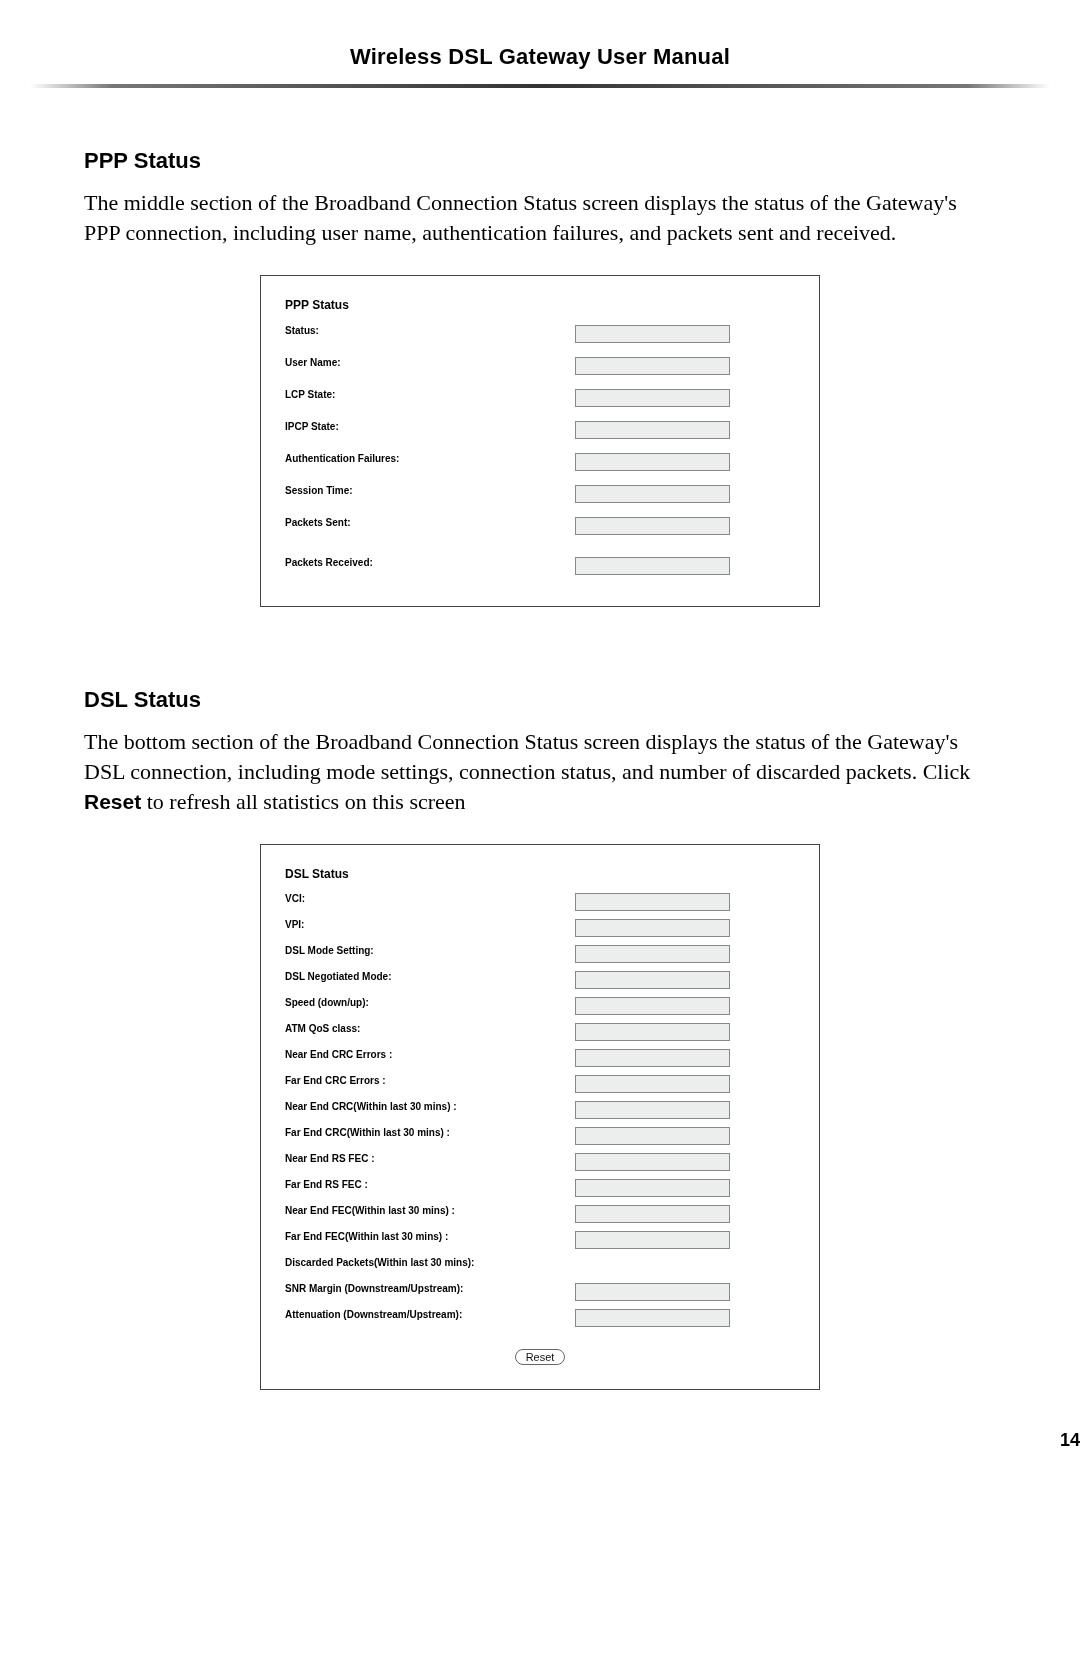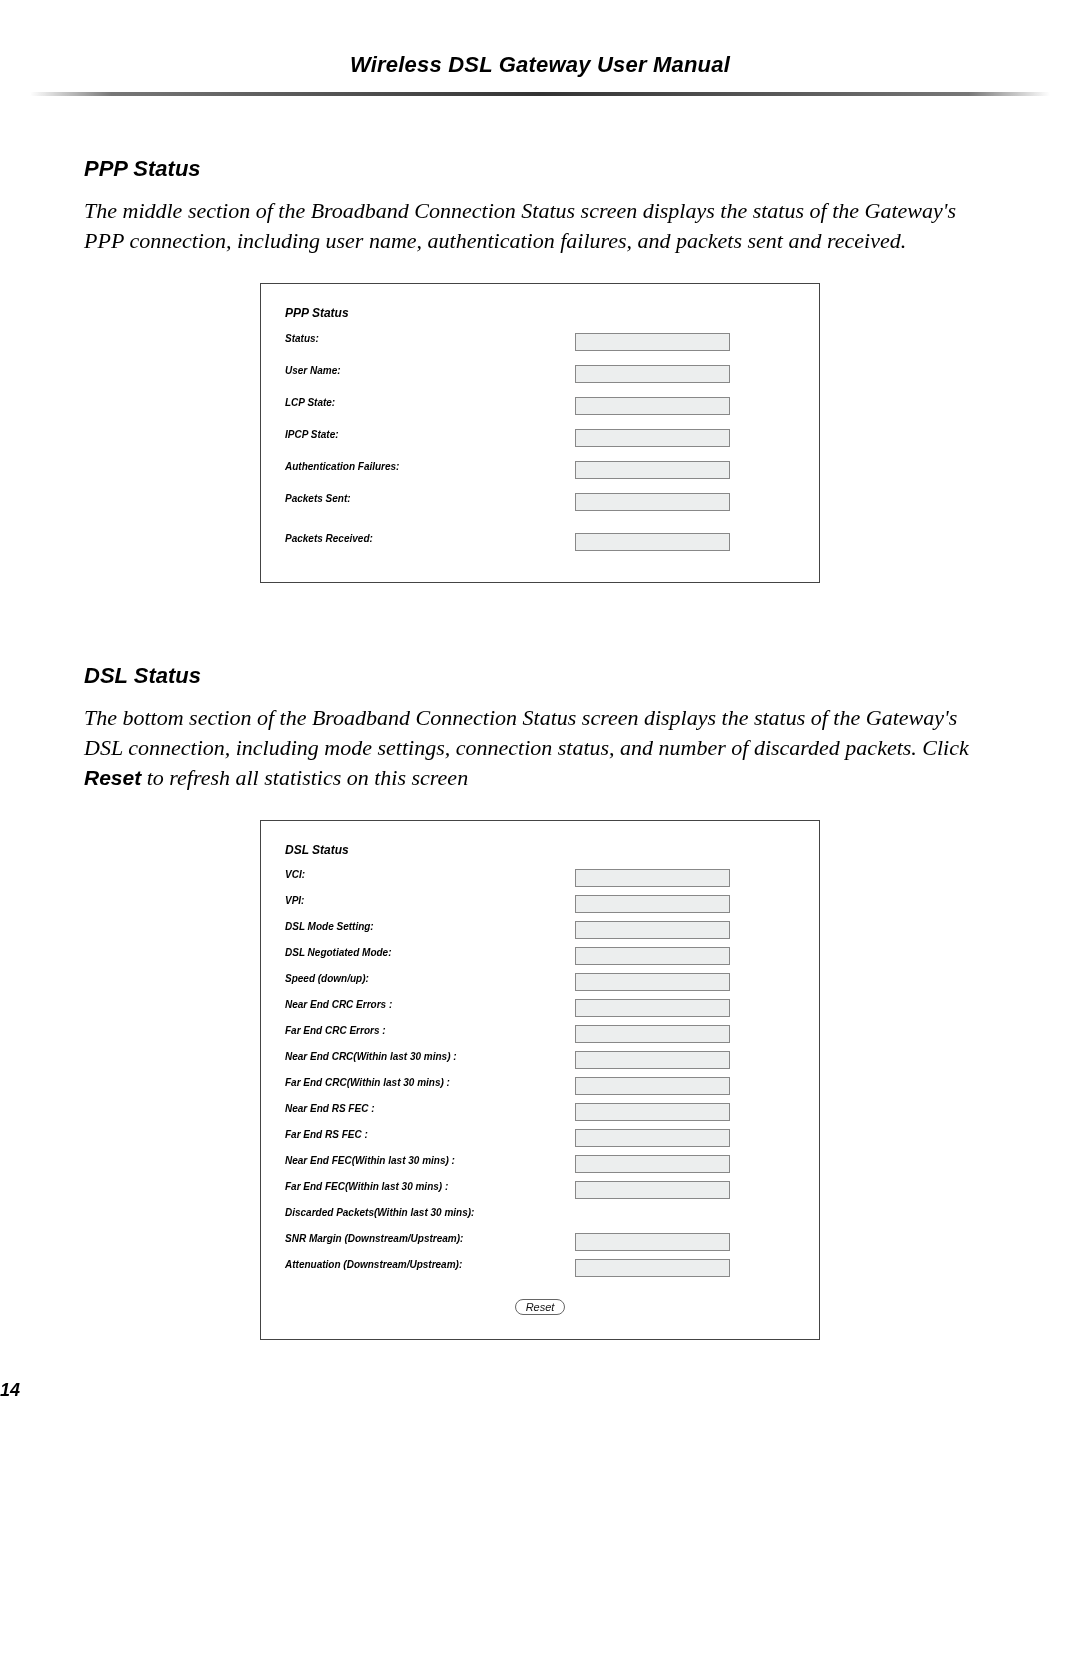--- a/index.html
+++ b/index.html
@@ -4,25 +4,24 @@
 <style>
   html, body {
     margin: 0;
     padding: 0;
     background: #fff;
     font-family: Georgia, 'Times New Roman', serif;
     color: #000;
   }
   .page {
     width: 1080px;
-    margin: 8px auto;
+    margin: 0 auto;
     background: #fff;
     box-sizing: border-box;
     padding: 0 0 60px 0;
-    font-style: italic;
   }
   .header {
     text-align: center;
     padding-top: 44px;
     font-family: 'Segoe UI', Arial, sans-serif;
     font-weight: 700;
     font-size: 22px;
     letter-spacing: 0.2px;
   }
   .header-rule {
@@ -103,21 +102,21 @@
     font-size: 11px;
     color: #111;
     padding: 1px 10px;
     border: 1px solid #666;
     border-radius: 10px;
     background: #fff;
     cursor: pointer;
     user-select: none;
   }
   .page-number {
-    text-align: left;
+    text-align: right;
     font-family: 'Segoe UI', Arial, sans-serif;
     font-weight: 700;
     font-size: 18px;
     margin-top: 28px;
   }
   .section-gap { height: 40px; }
 </style>
 </head>
 <body>
 <div class="page">
@@ -147,20 +146,24 @@
       </div>
       <div class="panel-row">
         <div class="row-label">IPCP State:</div>
         <div class="row-field"></div>
       </div>
       <div class="panel-row">
         <div class="row-label">Authentication Failures:</div>
         <div class="row-field"></div>
       </div>
       <div class="panel-row">
+        <div class="row-label">Session Time:</div>
+        <div class="row-field"></div>
+      </div>
+      <div class="panel-row">
         <div class="row-label">Packets Sent:</div>
         <div class="row-field"></div>
       </div>
       <div class="panel-gap"></div>
       <div class="panel-row">
         <div class="row-label">Packets Received:</div>
         <div class="row-field"></div>
       </div>
     </div>
 
@@ -188,20 +191,24 @@
       </div>
       <div class="panel-row tight">
         <div class="row-label">DSL Negotiated Mode:</div>
         <div class="row-field"></div>
       </div>
       <div class="panel-row tight">
         <div class="row-label">Speed (down/up):</div>
         <div class="row-field"></div>
       </div>
       <div class="panel-row tight">
+        <div class="row-label">ATM QoS class:</div>
+        <div class="row-field"></div>
+      </div>
+      <div class="panel-row tight">
         <div class="row-label">Near End CRC Errors :</div>
         <div class="row-field"></div>
       </div>
       <div class="panel-row tight">
         <div class="row-label">Far End CRC Errors :</div>
         <div class="row-field"></div>
       </div>
       <div class="panel-row tight">
         <div class="row-label">Near End CRC(Within last 30 mins) :</div>
         <div class="row-field"></div>

